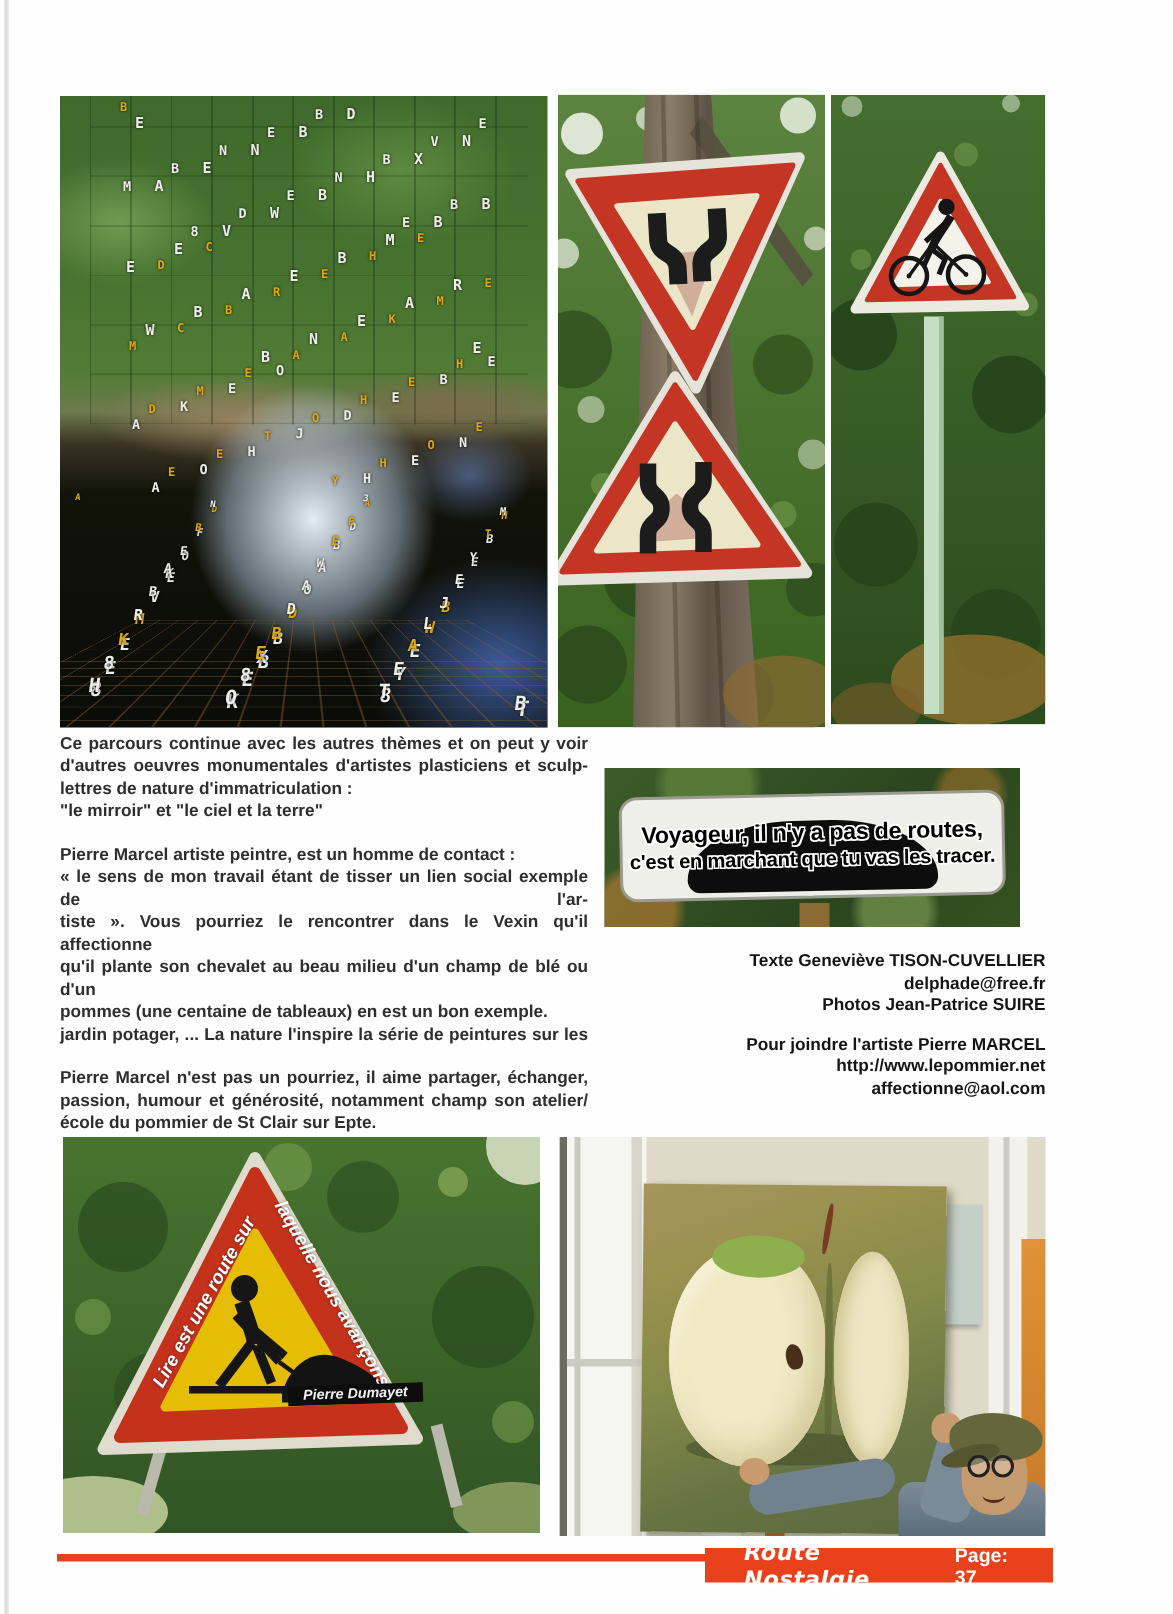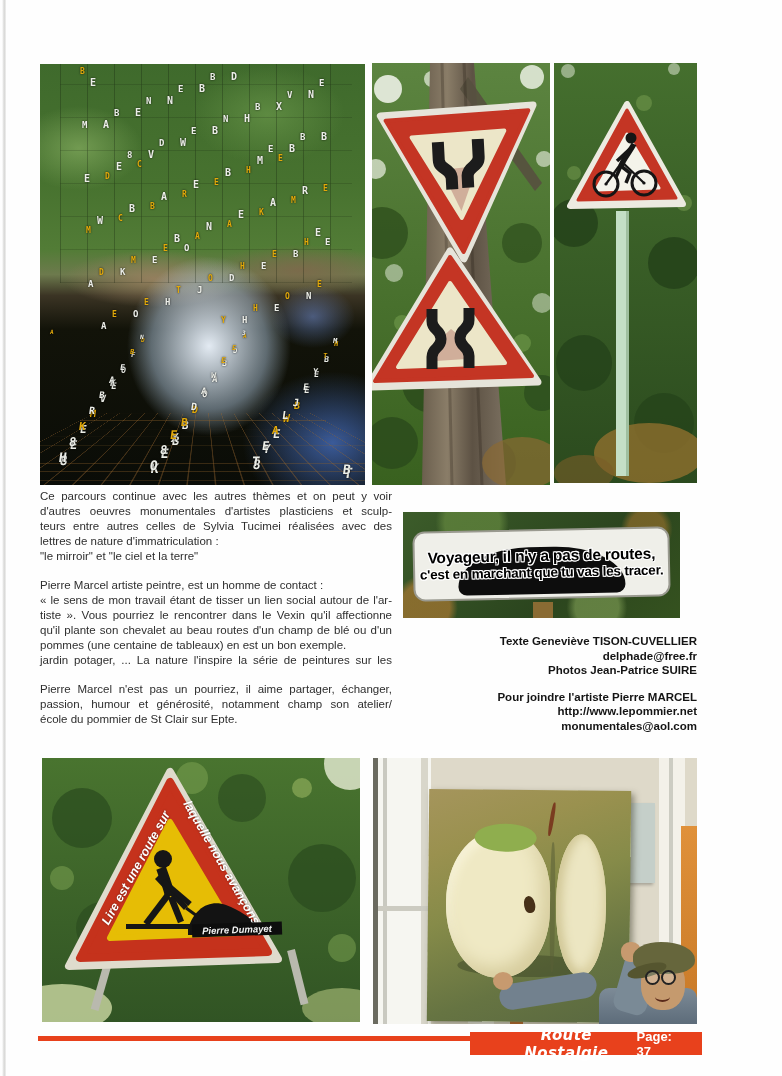--- a/index.html
+++ b/index.html
@@ -31,21 +31,21 @@
     text-shadow:0 0 2px rgba(0,0,0,.85);line-height:1;pointer-events:none;}
 
   
   .yield{left:372px;top:63px;width:178px;height:422px;}
   .bike{left:554px;top:63px;width:143px;height:420px;}
   svg{display:block;}
 
   
   .article{position:absolute;left:40px;top:489px;width:352px;color:#2e2e2e;
     font-size:11.5px;line-height:15px;}
-  .article .para{margin:0 0 14px 0;}
+  .article .para{margin:0 0 14px 0;font-weight:bold;}
   .pline{text-align:justify;}
   .pline.j{text-align-last:justify;}
 
   
   .voyageur{left:403px;top:512px;width:277px;height:106px;
     background:
       radial-gradient(circle at 8% 90%, rgba(170,120,50,.7) 0 9%, transparent 12%),
       radial-gradient(circle at 88% 16%, rgba(160,115,45,.6) 0 7%, transparent 10%),
       radial-gradient(circle at 70% 90%, rgba(120,150,80,.7) 0 10%, transparent 14%),
       radial-gradient(circle at 25% 10%, rgba(95,130,60,.8) 0 12%, transparent 16%),
@@ -123,21 +123,21 @@
      background:rgba(255,255,255,.25);}
   .ap-glass1{left:272px;top:212px;} .ap-glass2{left:288px;top:212px;}
   .ap-smile{left:282px;top:234px;width:15px;height:8px;border-bottom:2px solid #5a2a1a;
      border-radius:50%;}
 
   
   .footer-line{position:absolute;left:38px;top:1036px;width:432px;height:5px;}
   .footer-box{position:absolute;left:470px;top:1032px;width:232px;height:23px;
      display:flex;align-items:center;}
   .footer-title{margin-left:26px;color:#fff;font-weight:bold;font-style:italic;
-     font-size:15px;letter-spacing:.4px;font-family:"DejaVu Sans",sans-serif;text-align:center;}
+     font-size:15px;letter-spacing:.4px;font-family:"DejaVu Sans",sans-serif;}
   .footer-page{margin-left:auto;margin-right:12px;color:#fff;font-weight:bold;font-size:13px;}
 </style>
 </head>
 <body>
 
 <div class="page">
   <div class="page-edge"></div>
 
   <div class="photo pond">
     <div class="pond-grid-upper"></div>
@@ -398,29 +398,28 @@
           <circle cx="77" cy="75" r="5.5" fill="#151515" stroke="none"></circle>
         </g>
       </g>
     </svg>
   </div>
 
   <div class="article">
     <div class="para">
       <div class="pline j">Ce parcours continue avec les autres thèmes et on peut y voir</div>
       <div class="pline j">d'autres oeuvres monumentales d'artistes plasticiens et sculp-</div>
-      <div class="pline j">teurs entre autres celles de Sylvia Tucimei réalisées avec des</div>
       <div class="pline">lettres de nature d'immatriculation :</div>
       <div class="pline">"le mirroir" et "le ciel et la terre"</div>
     </div>
     <div class="para">
       <div class="pline">Pierre Marcel artiste peintre, est un homme de contact :</div>
-      <div class="pline j">« le sens de mon travail étant de tisser un lien social autour de l'ar-</div>
+      <div class="pline j">« le sens de mon travail étant de tisser un lien social exemple de l'ar-</div>
       <div class="pline j">tiste ». Vous pourriez le rencontrer dans le Vexin qu'il affectionne</div>
-      <div class="pline j">qu'il plante son chevalet au beau routes d'un champ de blé ou d'un</div>
+      <div class="pline j">qu'il plante son chevalet au beau milieu d'un champ de blé ou d'un</div>
       <div class="pline">pommes (une centaine de tableaux) en est un bon exemple.</div>
       <div class="pline j">jardin potager, ... La nature l'inspire la série de peintures sur les</div>
     </div>
     <div class="para">
       <div class="pline j">Pierre Marcel n'est pas un pourriez, il aime partager, échanger,</div>
       <div class="pline j">passion, humour et générosité, notamment champ son atelier/</div>
       <div class="pline">école du pommier de St Clair sur Epte.</div>
     </div>
   </div>
 
@@ -432,21 +431,21 @@
       <div class="voy-line voy-line2">c'est en marchant que tu vas les tracer.</div>
     </div>
   </div>
 
   <div class="credits">
     <div>Texte Geneviève TISON-CUVELLIER</div>
     <div>delphade@free.fr</div>
     <div>Photos Jean-Patrice SUIRE</div>
     <div class="grp2">Pour joindre l'artiste Pierre MARCEL</div>
     <div>http://www.lepommier.net</div>
-    <div>monumentales@aol.com</div>
+    <div>affectionne@aol.com</div>
   </div>
 
   <div class="photo worker">
     <svg width="318" height="264" viewBox="0 0 318 264">
       <defs>
         <linearGradient id="folG3" x1="0" y1="0" x2="0" y2="1">
           <stop offset="0" stop-color="#49742f"></stop>
             <stop offset="1" stop-color="#315424"></stop>
         </linearGradient>
       </defs>

